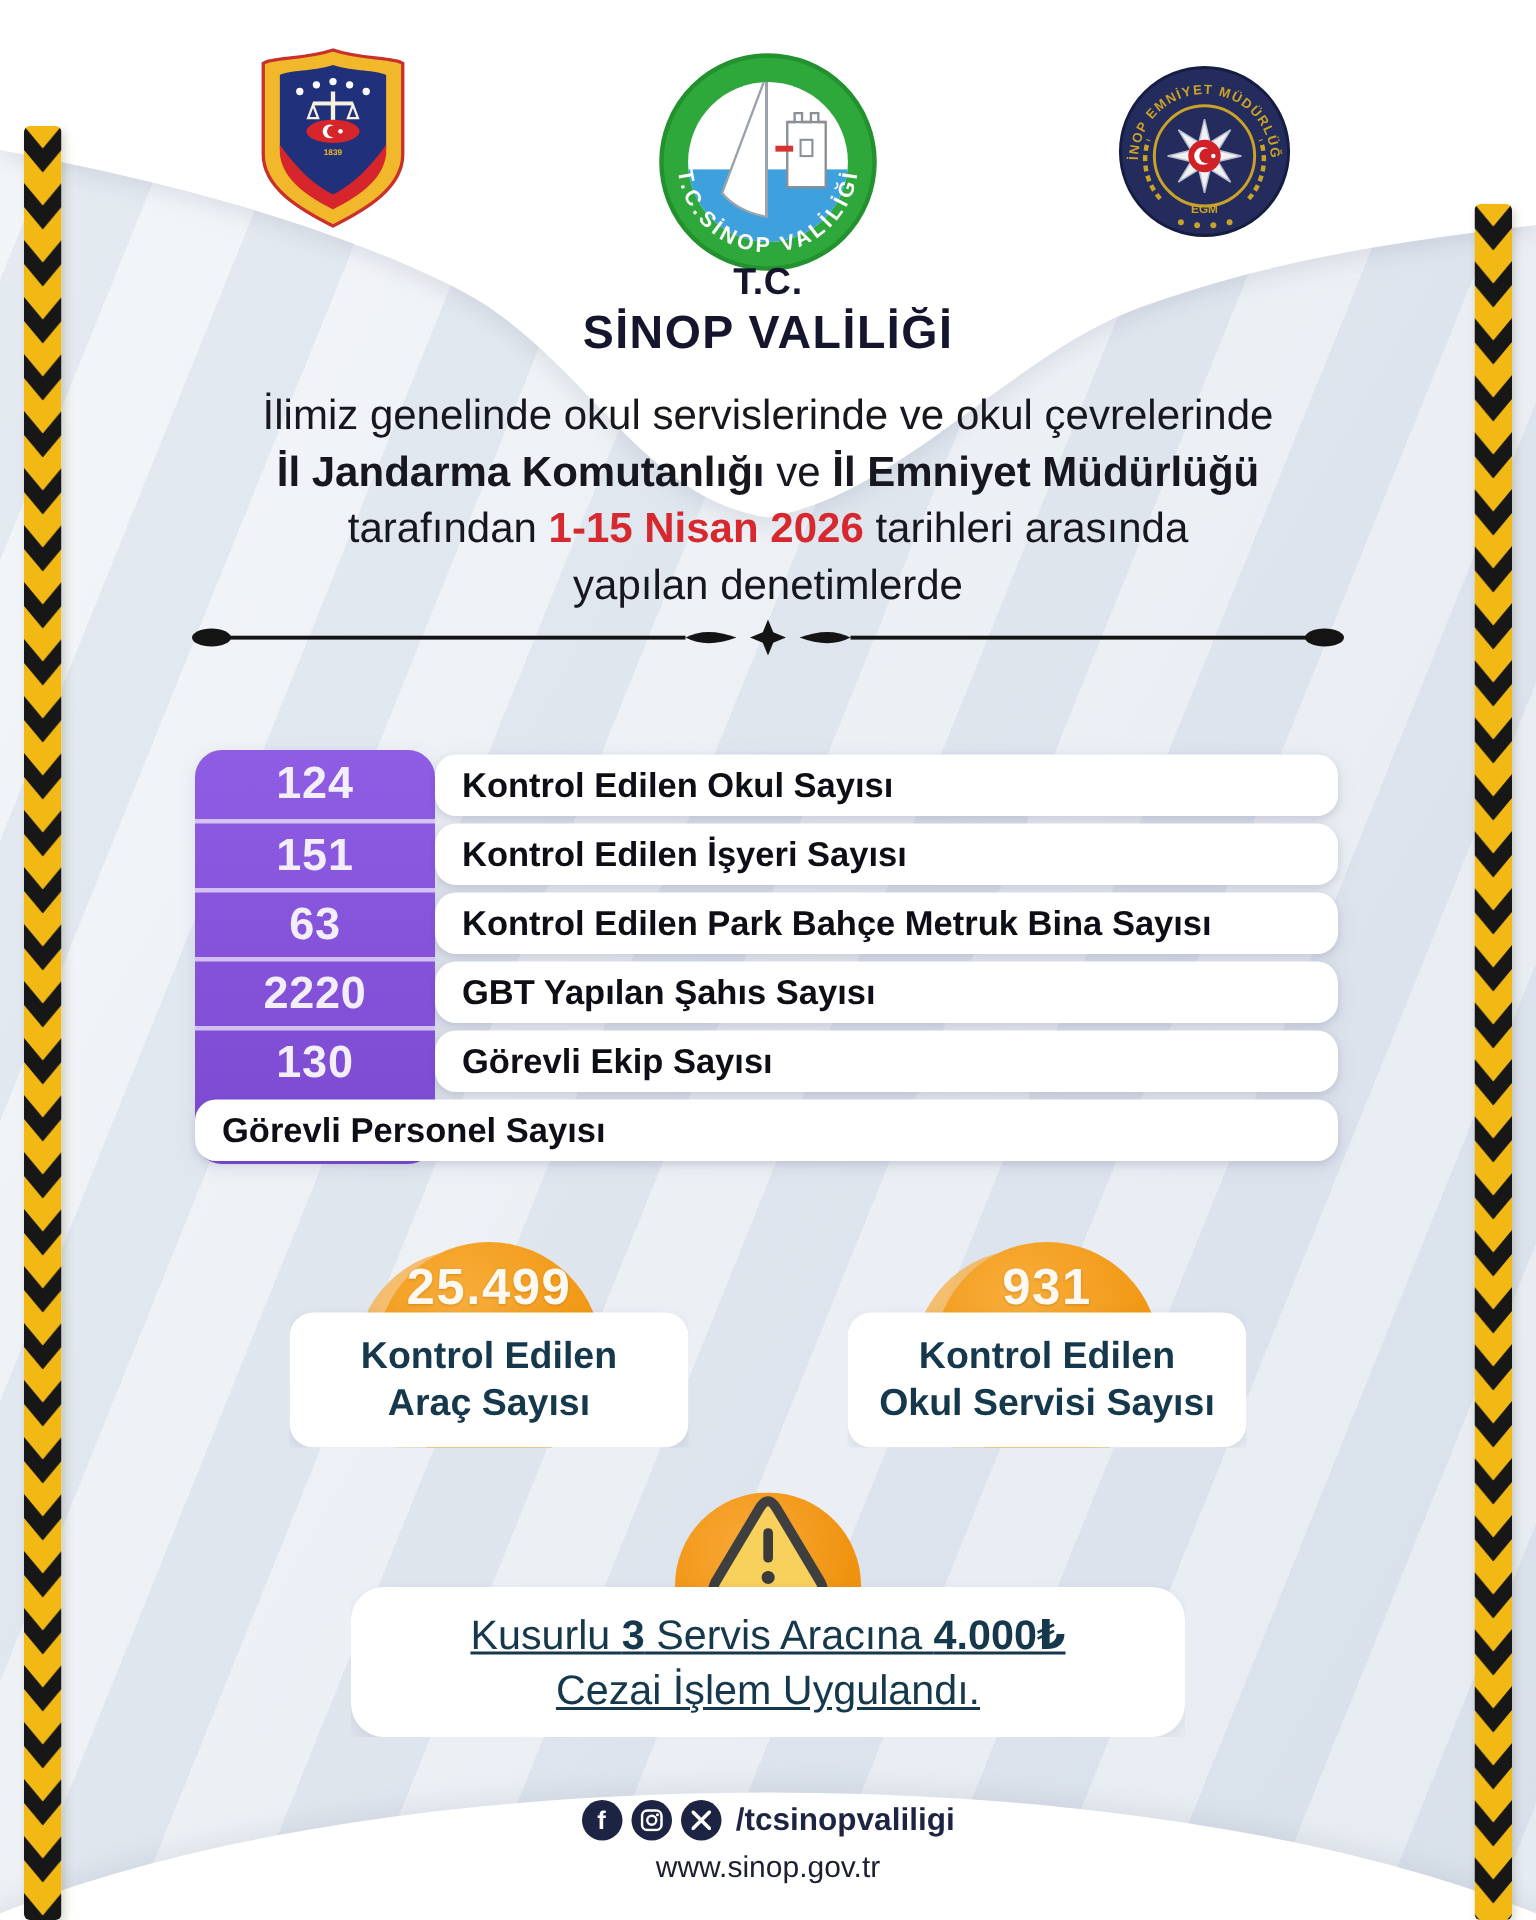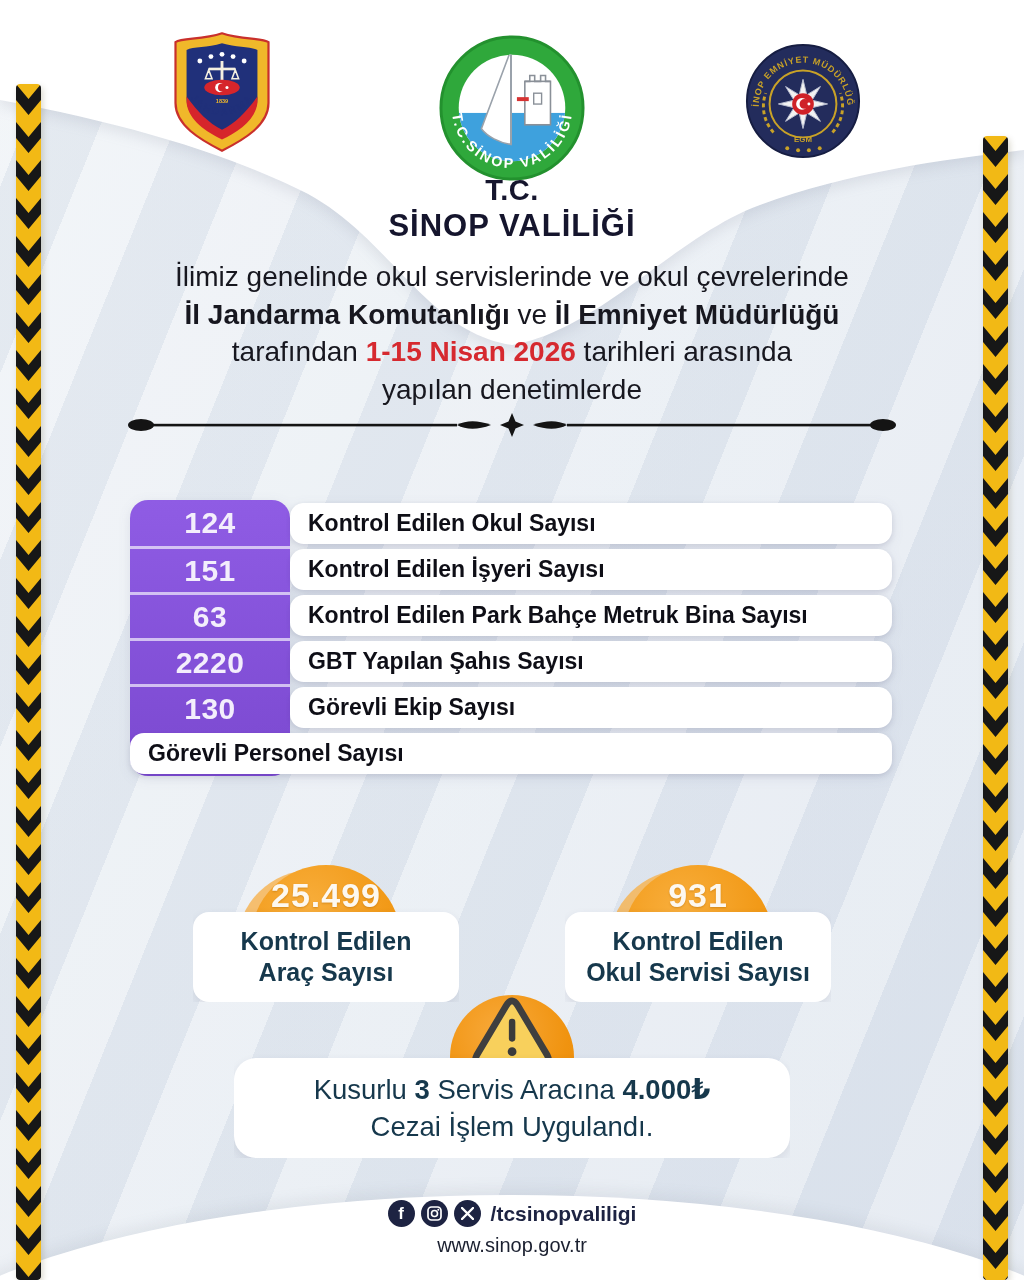--- a/index.html
+++ b/index.html
@@ -18,60 +18,60 @@
   
   .stripe{position:absolute;z-index:2;border-radius:4px;box-shadow:2px 3px 6px rgba(90,80,30,.22);}
   .stripe.left{left:16px;top:84px;}
   .stripe.right{left:983px;top:136px;}
   
   .logo{position:absolute;z-index:3;}
   .logo-jandarma{left:166px;top:30px;}
   .logo-valilik{left:438px;top:34px;}
   .logo-emniyet{left:744px;top:42px;}
   .title{position:absolute;z-index:3;top:174px;left:0;width:100%;text-align:center;color:#15152d;}
-  .title .t1{font-size:29px;font-weight:800;letter-spacing:.5px;}
+  .title .t1{font-size:25px;font-weight:800;letter-spacing:.5px;}
   .title .t2{font-size:31px;font-weight:800;letter-spacing:1px;margin-top:1px;}
   
   .intro{position:absolute;z-index:3;top:258px;left:0;width:100%;text-align:center;
     font-size:28px;line-height:37.5px;color:#17171f;}
   .intro p{white-space:pre-wrap;}
   .intro .b{font-weight:700;}
   .intro .red{font-weight:700;color:#d6292f;}
   
   .divider{position:absolute;z-index:3;top:412px;left:127px;}
   
   .table{position:absolute;z-index:3;left:130px;top:500px;width:762px;filter:drop-shadow(0 3px 6px rgba(60,60,110,.10));}
   .purple-col{position:absolute;left:0;top:0;width:160px;height:276px;border-radius:18px;
     background:linear-gradient(180deg,#8f5ce4 0%,#7b49d0 100%);}
   .t-row{display:flex;height:46px;position:relative;}
   .t-num{width:160px;display:flex;align-items:center;justify-content:center;
     color:#f3eefc;font-weight:700;font-size:30px;letter-spacing:.5px;}
   .t-row + .t-row .t-num{border-top:3px solid rgba(236,230,250,.75);}
   .t-card{flex:1;background:#ffffff;border-radius:14px;margin:2.5px 0;display:flex;align-items:center;
     padding-left:18px;font-weight:700;font-size:23px;color:#0e0e16;box-shadow:0 2px 5px rgba(40,40,80,.10);}
   
-  .badges{position:absolute;z-index:3;top:865px;left:0;width:100%;display:flex;justify-content:center;gap:106px;}
+  .badges{position:absolute;z-index:3;top:828px;left:0;width:100%;display:flex;justify-content:center;gap:106px;}
   .badge{position:relative;width:266px;height:137px;overflow:hidden;}
   .bc-back{position:absolute;left:44px;top:5px;width:150px;height:150px;border-radius:50%;background:#f6b24d;opacity:.8;}
   .bc-main{position:absolute;left:58px;top:0;width:150px;height:150px;border-radius:50%;
     background:radial-gradient(circle at 38% 28%, #f8ae3c 0%, #f29a18 55%, #e98c0c 100%);}
   .badge-value{position:absolute;top:11px;left:0;width:100%;text-align:center;color:#fdf8f0;
     font-size:34px;font-weight:800;letter-spacing:1px;text-shadow:0 1px 2px rgba(170,100,0,.45);}
   .badge-card{position:absolute;top:47px;left:0;width:266px;height:90px;background:#ffffff;border-radius:16px;
     box-shadow:0 4px 10px rgba(50,50,90,.10);display:flex;flex-direction:column;justify-content:center;
     text-align:center;font-size:25px;font-weight:700;color:#16384c;line-height:31px;}
   
   .warn{position:absolute;z-index:3;top:995px;left:234px;width:556px;height:163px;overflow:hidden;}
   .warn-circle{position:absolute;left:216px;top:0;width:124px;height:124px;border-radius:50%;
     background:radial-gradient(circle at 40% 30%, #f8a93a 0%, #f0930f 60%, #e8880a 100%);}
   .warn-icon{position:absolute;left:235px;top:2px;}
   .penalty-card{position:absolute;left:0;top:63px;width:556px;height:100px;background:#ffffff;border-radius:22px;
     box-shadow:0 4px 10px rgba(50,50,90,.10);display:flex;flex-direction:column;justify-content:center;
     text-align:center;font-size:27.5px;color:#16384c;line-height:37px;}
-  .penalty-card p{white-space:pre-wrap;}
+  .penalty-card p{white-space:pre-wrap;text-decoration:underline;}
   .penalty-card .b{font-weight:800;}
   
   .footer{position:absolute;z-index:3;top:1200px;left:0;width:100%;text-align:center;color:#1d2342;}
   .social-row{display:flex;align-items:center;justify-content:center;gap:6px;}
   .icon-circle{width:27px;height:27px;border-radius:50%;background:#1d2342;color:#fff;display:flex;
     align-items:center;justify-content:center;font-weight:700;font-size:17px;}
   .handle{font-size:21px;font-weight:700;margin-left:4px;}
   .site{margin-top:7px;font-size:20px;color:#1b2030;}
   .site .b{font-weight:400;}
 </style>

